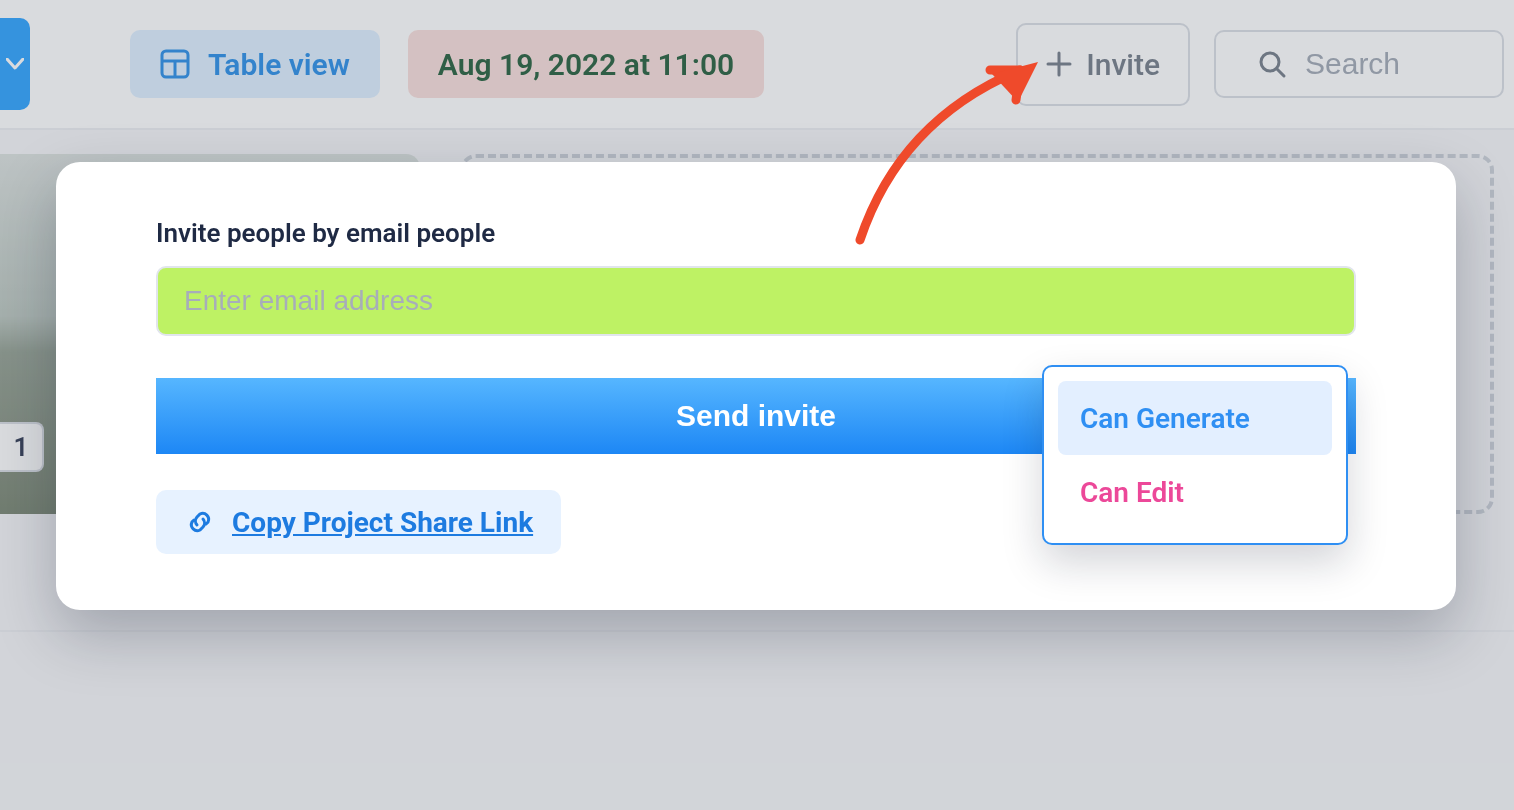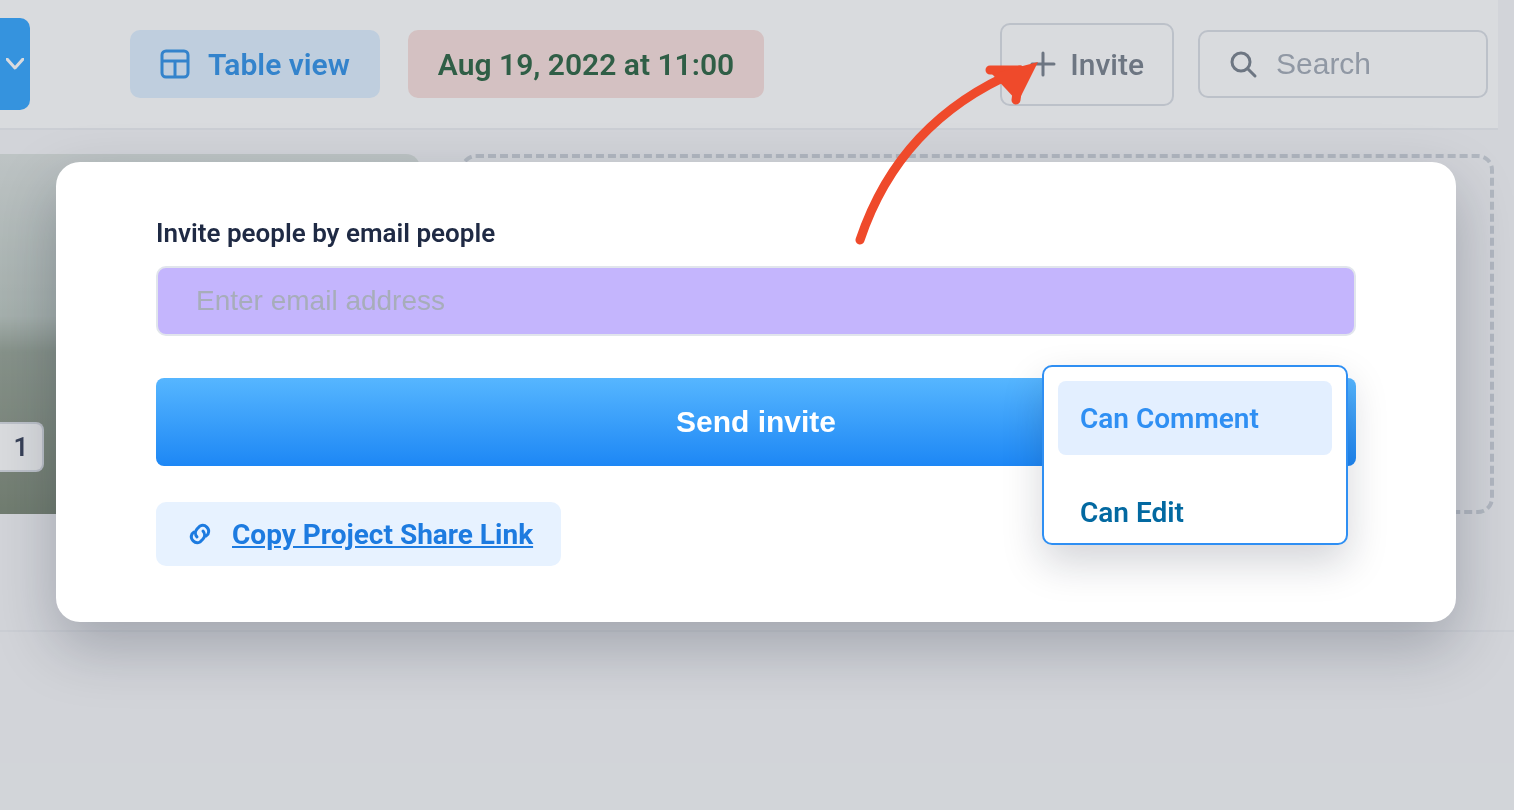--- a/index.html
+++ b/index.html
@@ -3,21 +3,21 @@
 <meta charset="utf-8">
 <style>
   * { box-sizing: border-box; margin: 0; padding: 0; }
   html, body { width: 1514px; height: 810px; overflow: hidden; font-family: -apple-system, BlinkMacSystemFont, "Segoe UI", Roboto, Helvetica, Arial, sans-serif; }
   body { position: relative; background: #f5f6f8; }
 
   
   .bg { position: absolute; inset: 0; }
 
   .toolbar {
-    position: absolute; top: 0; left: 0; right: 16px; height: 130px;
+    position: absolute; top: 0; left: 0; right: 0; height: 130px;
     background: #ffffff;
     border-bottom: 2px solid #eceef2;
     display: flex; align-items: center; padding: 0 0 0 0;
   }
   .toolbar-left { display: flex; align-items: center; gap: 28px; padding-left: 0; }
   .dropdown-fragment {
     width: 30px; height: 92px; background: #1d9bff;
     border-top-right-radius: 10px; border-bottom-right-radius: 10px;
     display: flex; align-items: center; justify-content: center;
   }
@@ -31,21 +31,21 @@
   .toolbar-right { margin-left: auto; display: flex; align-items: center; gap: 24px; padding-right: 10px; }
   .btn-outline {
     height: 83px; border: 2px solid #d7dbe2; border-radius: 10px; background: #fff;
     display: inline-flex; align-items: center; gap: 14px; padding: 0 28px;
     font-size: 30px; font-weight: 500; color: #6a7380; white-space: nowrap;
   }
   .btn-outline svg { display:block; }
 
   .search-box {
     height: 68px; border: 2px solid #d7dbe2; border-radius: 10px; background: #fff;
-    display: inline-flex; align-items: center; gap: 18px; padding: 0 28px; width: 290px;
+    display: inline-flex; align-items: center; gap: 18px; padding: 0 41px; width: 290px;
     font-size: 30px; color: #9aa2af;
   }
   .search-box input {
     border: none; outline: none; background: transparent; font-size: 30px; color: #6a7380; width: 150px;
   }
   .search-box input::placeholder { color: #9aa2af; }
 
   .bg-content { position: absolute; top: 130px; left:0; right:0; bottom:0; }
   .thumb {
     position: absolute; top: 24px; left: 0; width: 420px; height: 360px;
@@ -77,27 +77,27 @@
     box-shadow: 0 24px 60px rgba(15,23,42,0.25);
     padding: 56px 100px 56px 100px;
   }
   .modal-header { display:flex; align-items:center; justify-content:space-between; margin-bottom: 46px; }
   .modal-title { font-size: 48px; font-weight: 800; color: #1f2a44; letter-spacing: -0.5px; }
   .modal-close { width:48px; height:48px; display:flex; align-items:center; justify-content:center; cursor:pointer; color:#8f97a6; }
   .modal-close svg { display:block; }
 
   .field-label { font-size: 26px; font-weight:600; color:#1f2a44; margin-bottom: 18px; }
   .email-input {
-    width:100%; height:70px; border:2px solid #e1e5ec; border-radius:10px; background:#c4b5fd;
-    padding: 0 38px; font-size:28px; color:#1f2a44;
+    width:100%; height:70px; border:2px solid #e1e5ec; border-radius:10px; background:#bef264;
+    padding: 0 26px; font-size:28px; color:#1f2a44;
   }
   .email-input::placeholder { color:#a7adba; }
 
   .send-btn {
-    margin-top: 42px; width:100%; height:88px; border:none; border-radius:8px;
+    margin-top: 42px; width:100%; height:76px; border:none; border-radius:0;
     background: linear-gradient(180deg,#56b6ff 0%, #1d87f5 100%);
     color:#fff; font-size:30px; font-weight:700; cursor:pointer;
   }
 
   .modal-footer { margin-top: 36px; display:flex; align-items:center; justify-content:space-between; }
   .chip {
     height:64px; border-radius:10px; display:inline-flex; align-items:center; gap:16px;
     padding: 0 28px; font-size:28px; font-weight:700; cursor:pointer;text-decoration:underline;
   }
   .chip-blue { background:#e7f2ff; color:#1d7be0; }
@@ -110,21 +110,21 @@
     top: 365px; left: 1042px; width: 306px;
     background:#fff; border:2px solid #2f8ff3; border-radius:10px;
     box-shadow: 0 18px 40px rgba(15,23,42,0.18);
     padding: 14px;
   }
   .perm-item {
     height:74px; border-radius:8px; display:flex; align-items:center;
     padding: 0 22px; font-size:28px; font-weight:600; cursor:pointer;
   }
   .perm-item.selected { background:#e3efff; color:#2f8ff3; }
-  .perm-item.unselected { color:#0369a1;align-items:flex-end; }
+  .perm-item.unselected { color:#ec4899; }
 
 </style>
 </head>
 <body>
 
 <div class="bg">
   <div class="toolbar">
     <div class="toolbar-left">
       <div class="dropdown-fragment">
         <svg width="18" height="12" viewBox="0 0 18 12">
@@ -196,18 +196,18 @@
           <path d="M13 19 a6 6 0 0 1 0-8 l3-3 a6 6 0 0 1 8 8 l-2 2" fill="none" stroke="#1d7be0" stroke-width="3" stroke-linecap="round"></path>
           <path d="M19 13 a6 6 0 0 1 0 8 l-3 3 a6 6 0 0 1 -8 -8 l2-2" fill="none" stroke="#1d7be0" stroke-width="3" stroke-linecap="round"></path>
         </svg>
       <span>Copy Project Share Link</span>
     </div>
   </div>
 </div>
 
 <div class="perm-pop">
   <div class="perm-item selected">
-    <span>Can Comment</span>
+    <span>Can Generate</span>
   </div>
   <div class="perm-item unselected">
     <span>Can Edit</span>
   </div>
 </div>
 
 </body></html>

